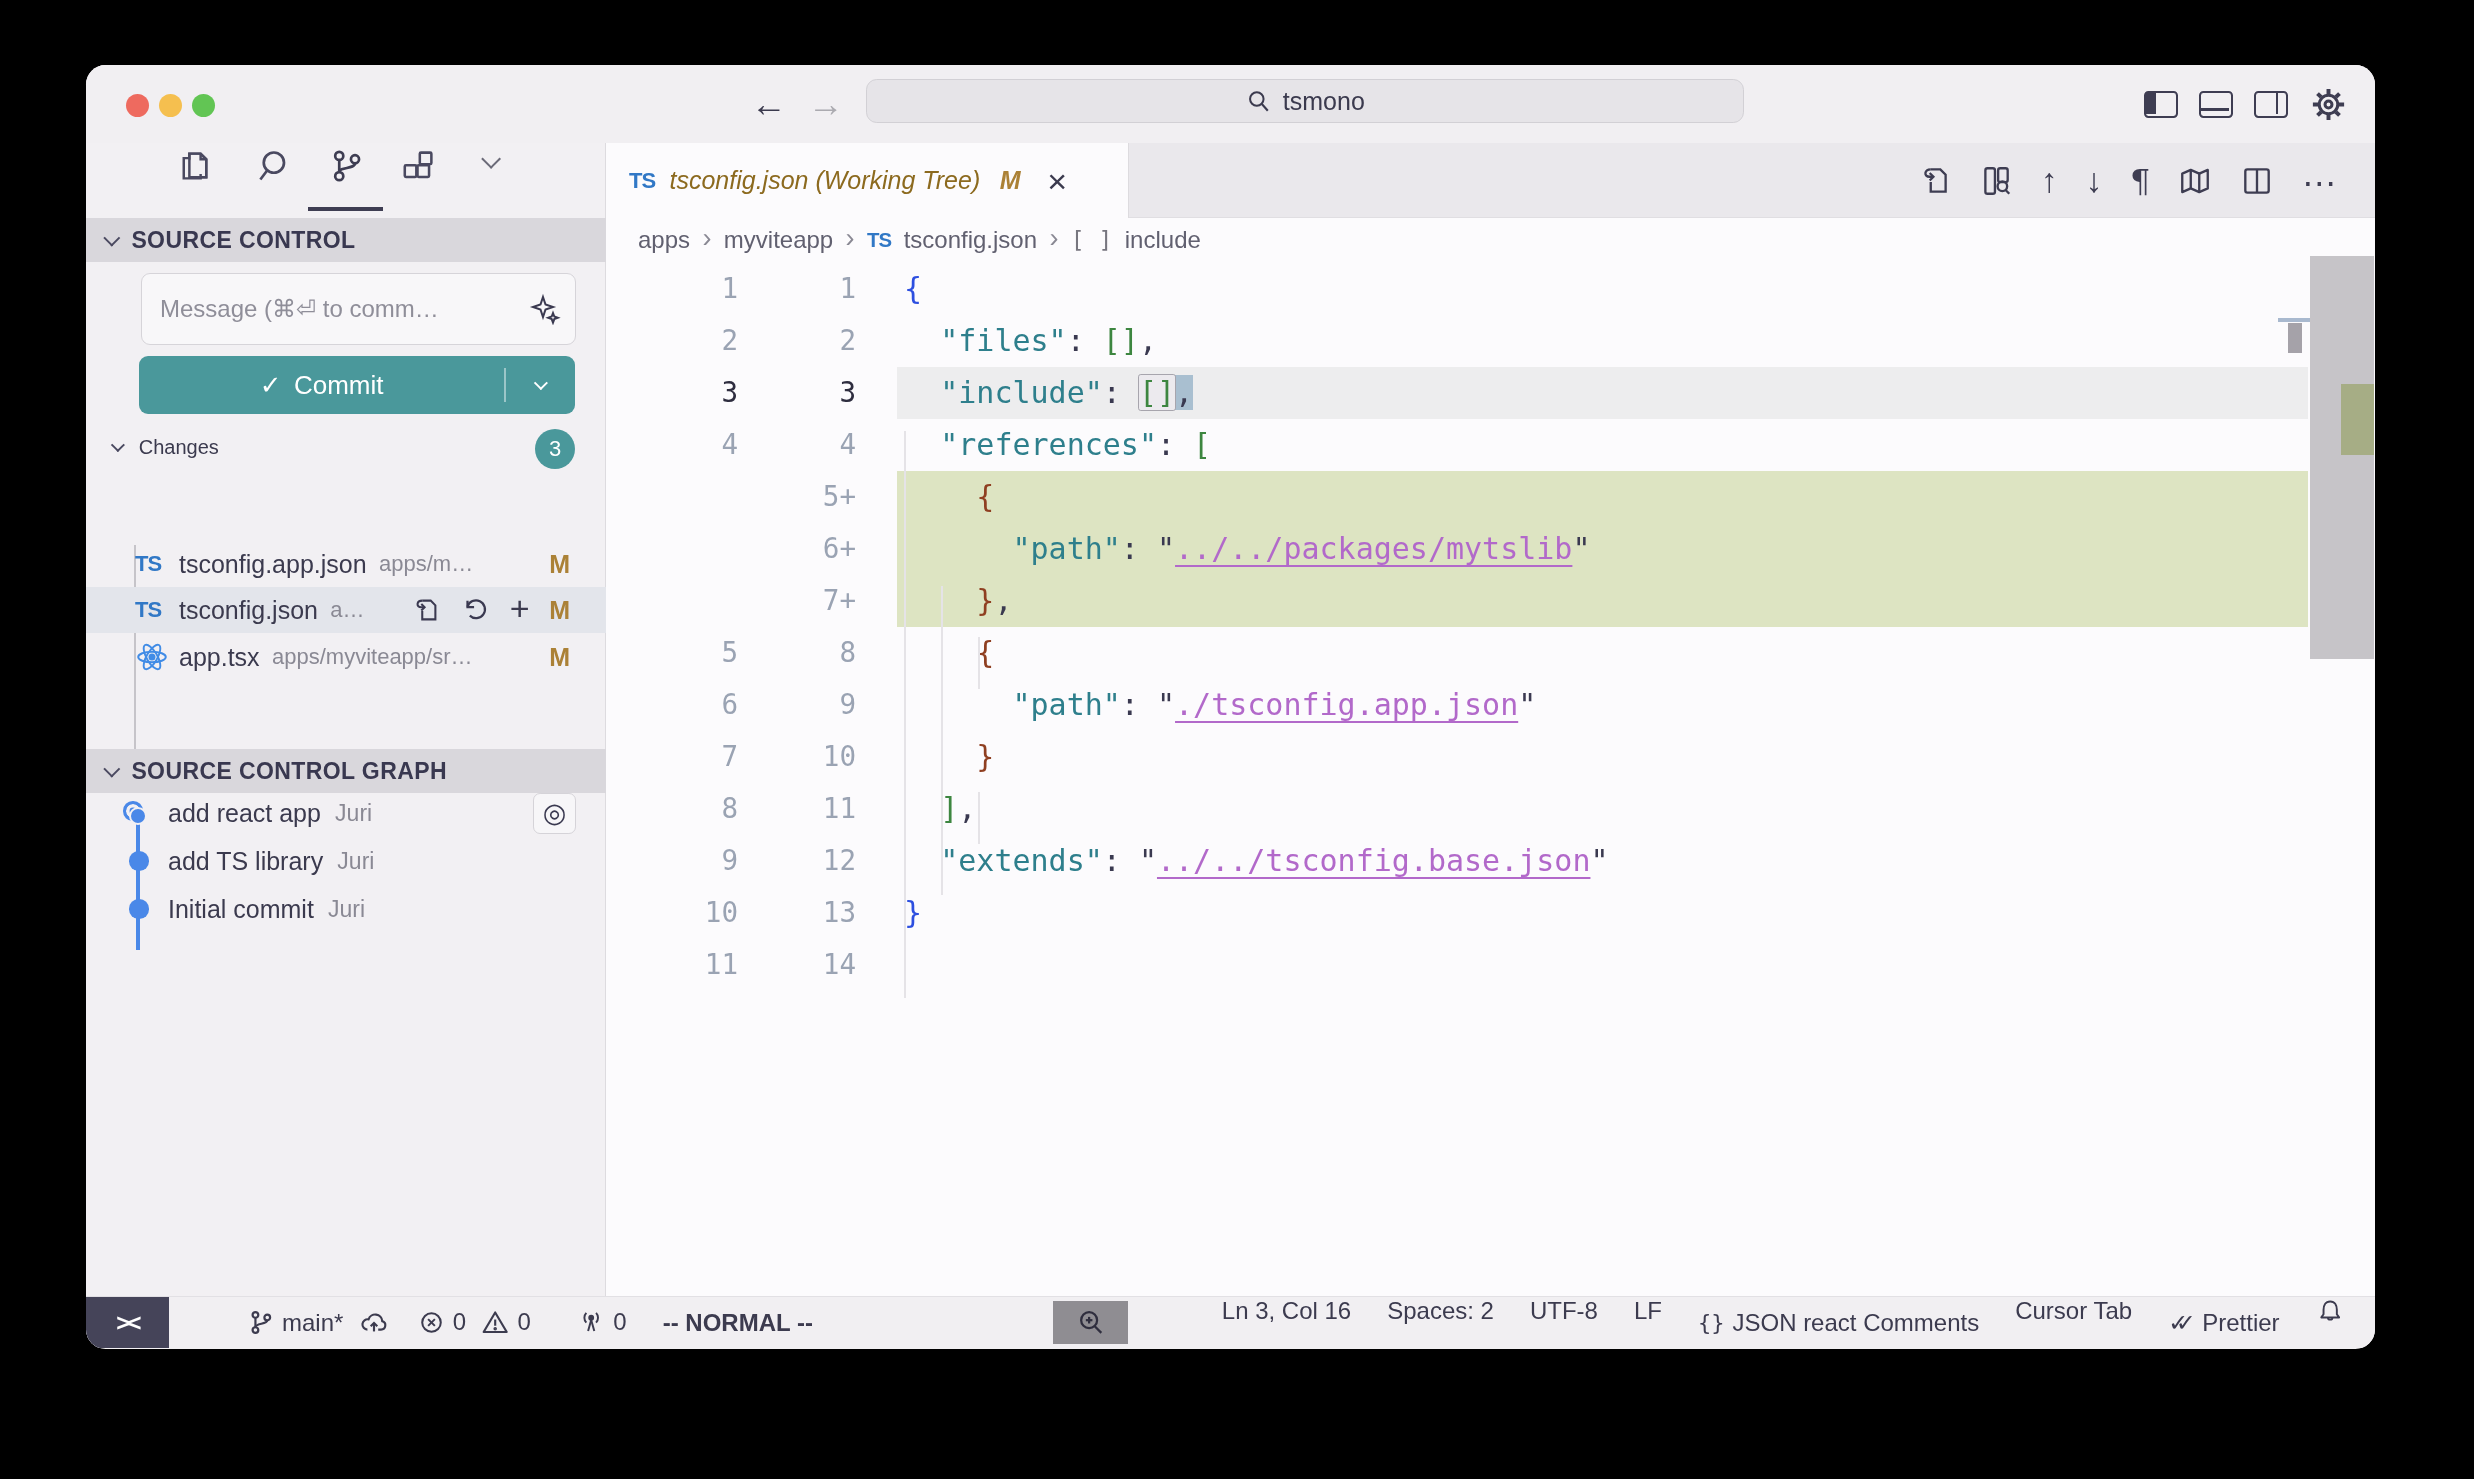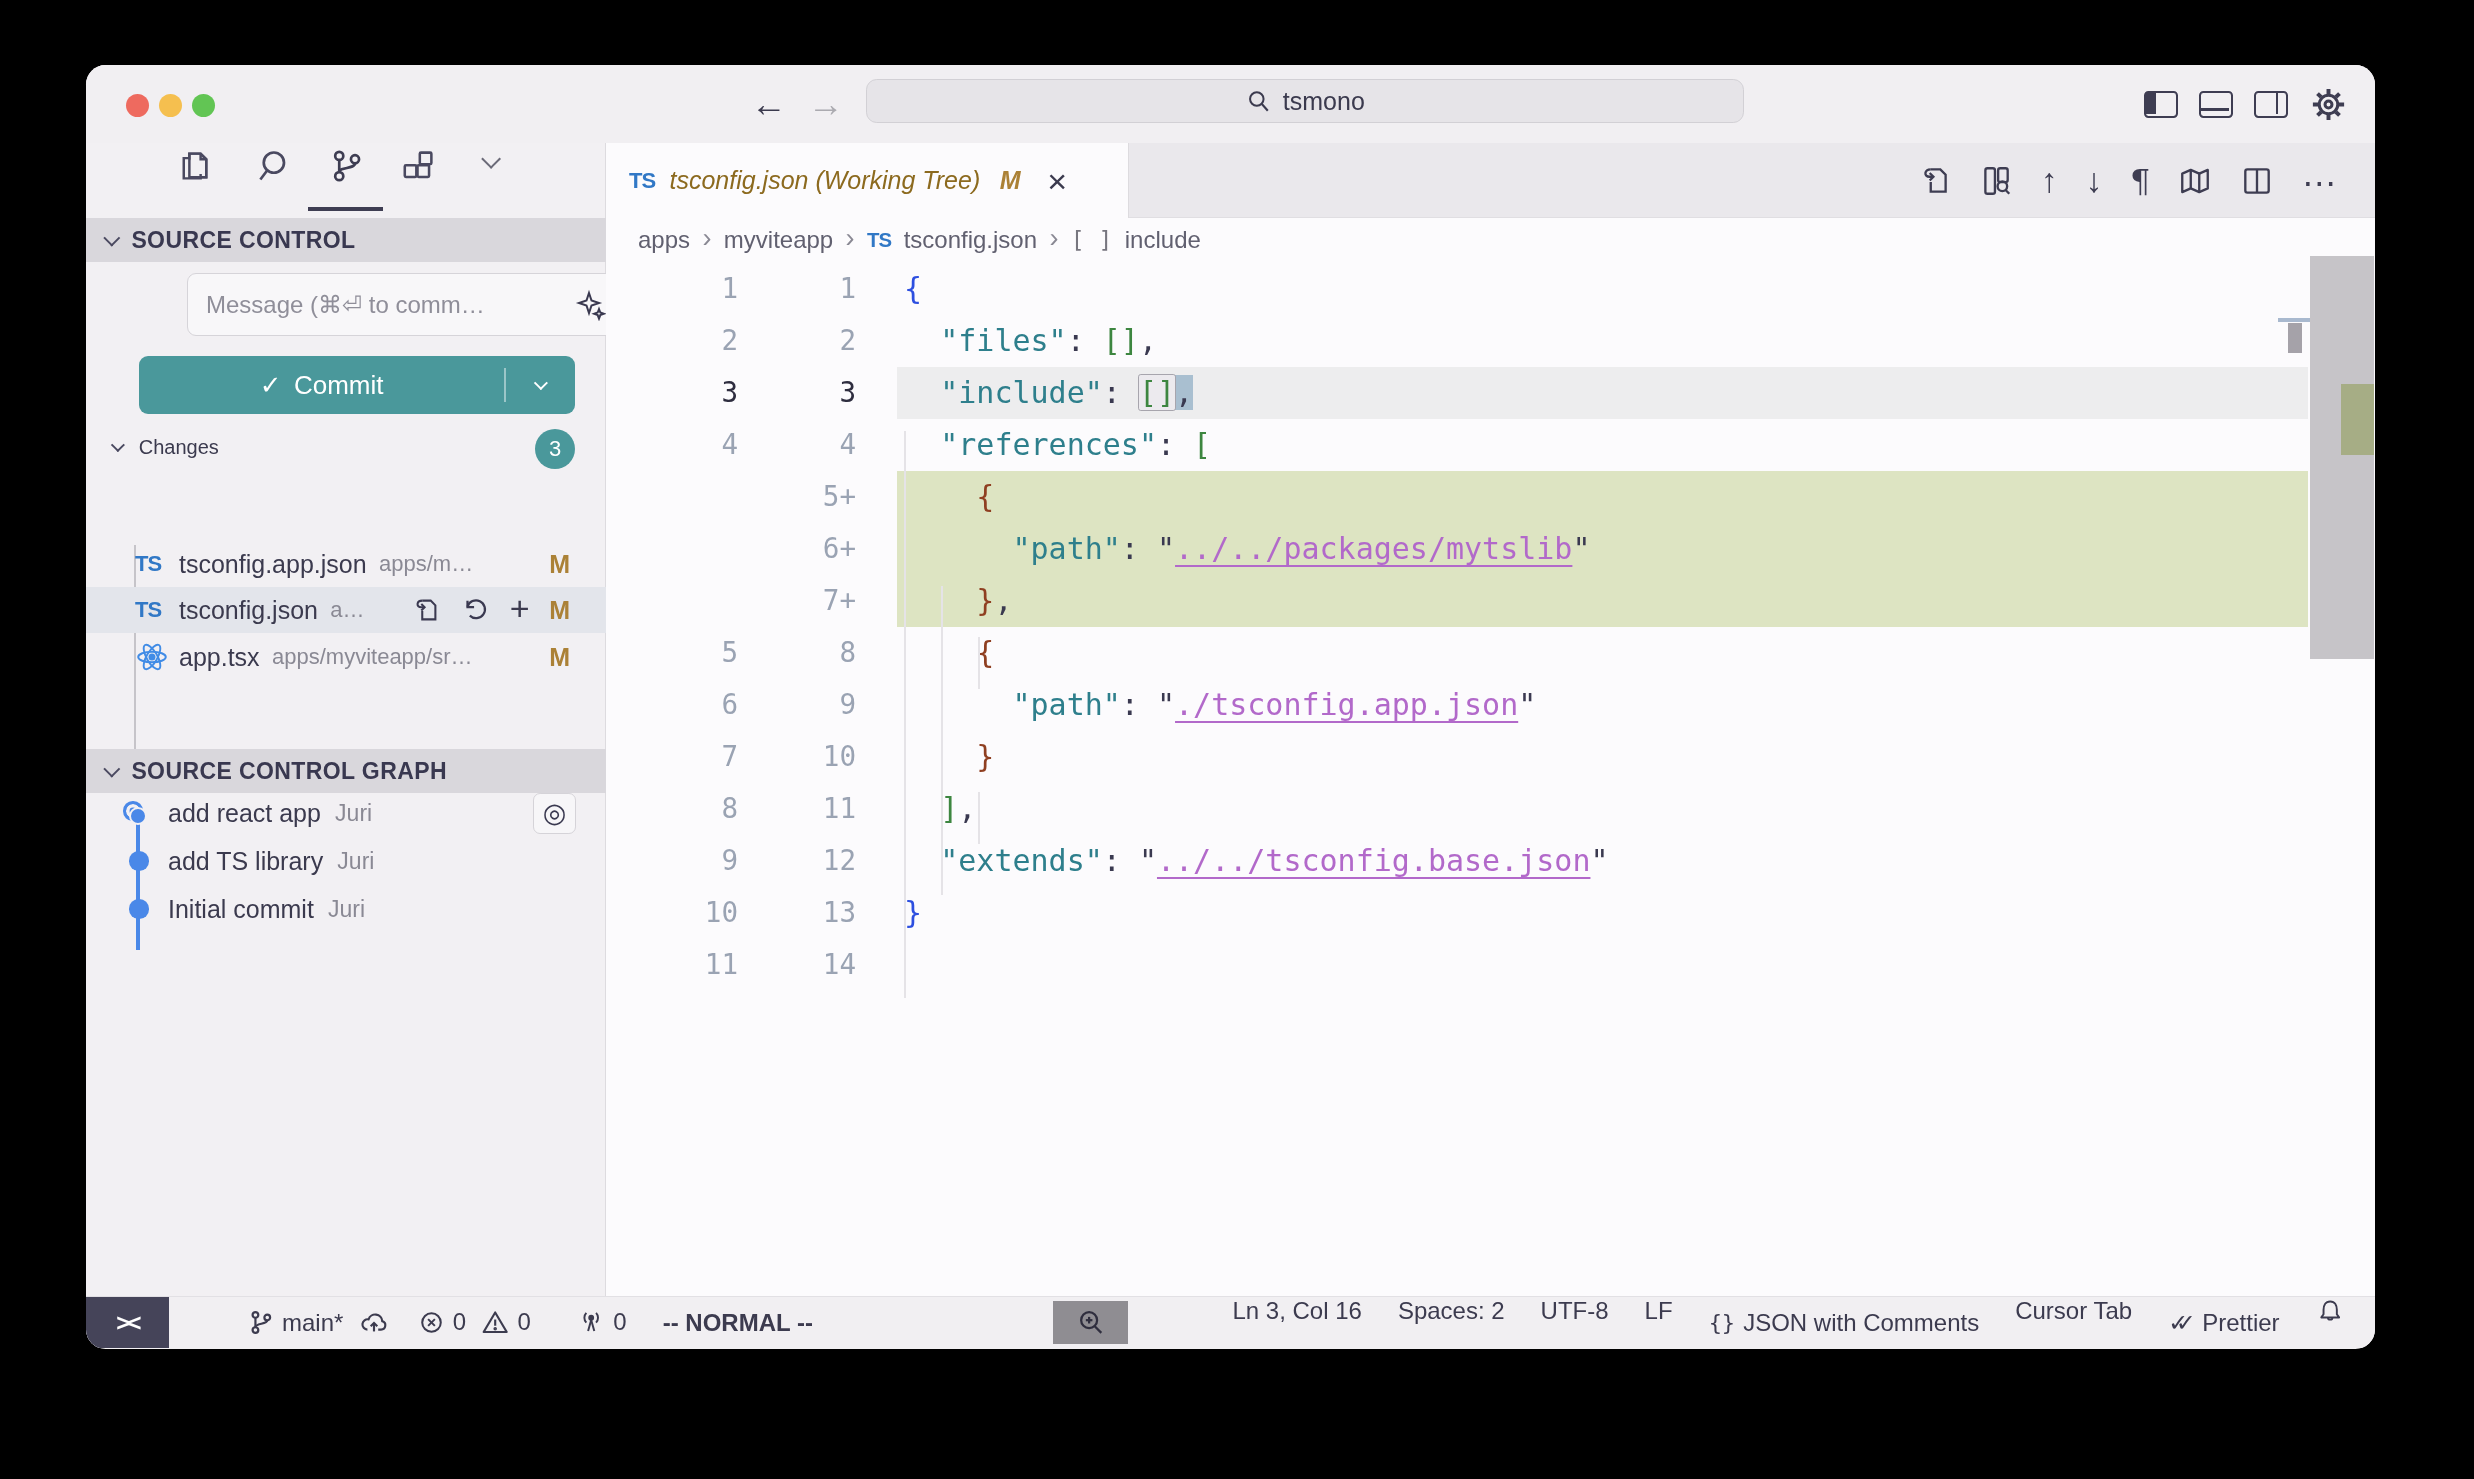--- a/index.html
+++ b/index.html
@@ -16,21 +16,21 @@
   .lay{width:34px;height:27px;border:2.7px solid #3e3d52;border-radius:4.4px;position:relative;}
   .lay-left::before{content:"";position:absolute;left:0;top:0;width:10.7px;height:21.3px;background:#3e3d52;}
   .lay-bottom::before{content:"";position:absolute;left:0;bottom:4.4px;width:28.4px;height:2.7px;background:#3e3d52;}
   .lay-right::before{content:"";position:absolute;right:8px;top:0;width:2.7px;height:21.3px;background:#3e3d52;}
   
   .sidebar{position:absolute;left:0;top:78px;width:520px;height:1153px;background:#f2f0f3;border-right:1.8px solid #dddbdf;}
   .act-ic{position:absolute;top:5.3px;}
   .act-underline{position:absolute;left:222px;top:64px;width:75px;height:3.6px;background:#3e3d52;}
   .secheader{position:absolute;left:0;width:520px;height:44px;background:#d9d7dc;display:flex;align-items:center;gap:14.2px;padding-left:19.6px;color:#393850;font-weight:bold;font-size:23px;letter-spacing:0.4px;}
   .chev{width:11.6px;height:11.6px;border-right:2.7px solid #4a4960;border-bottom:2.7px solid #4a4960;transform:rotate(45deg);margin-top:-5.3px;flex:0 0 auto;}
-  .msgbox{position:absolute;left:55px;top:130px;width:435px;height:63px;background:#f8f7f9;border:1.8px solid #d6d4d9;border-radius:9px;display:flex;align-items:center;padding:0 14.2px 0 18px;font-size:24px;color:#8f8e99;margin-left:46px;}
+  .msgbox{position:absolute;left:55px;top:130px;width:435px;height:72px;background:#f8f7f9;border:1.8px solid #d6d4d9;border-radius:9px;display:flex;align-items:center;padding:0 14.2px 0 18px;font-size:24px;color:#8f8e99;}
   .msgbox .ph{flex:1;overflow:hidden;white-space:nowrap;}
   .commitbtn{position:absolute;left:53px;top:213px;width:436px;height:58px;background:#4a989b;border-radius:9px;color:#fff;font-size:26px;display:flex;align-items:center;}
   .commitbtn .main{flex:1;display:flex;align-items:center;justify-content:center;gap:12.4px;}
   .commitbtn .sep{width:1.8px;height:34px;background:rgba(255,255,255,.45);}
   .commitbtn .dd{width:69px;display:flex;align-items:center;justify-content:center;}
   .chev-w{width:9.8px;height:9.8px;border-right:2.7px solid #fff;border-bottom:2.7px solid #fff;transform:rotate(45deg);margin-top:-4.4px;}
   .subhead{position:absolute;left:27px;display:flex;align-items:center;gap:16px;color:#3b3a4e;font-size:20px;}
   .badge{position:absolute;left:449px;width:40px;height:40px;border-radius:50%;background:#4a989b;color:#fff;font-size:22px;display:flex;align-items:center;justify-content:center;}
   .filerow{position:absolute;left:0;width:520px;height:46px;display:flex;align-items:center;font-size:25px;color:#3b3a4e;}
   .filerow.sel{background:#e3e5eb;}
@@ -497,21 +497,21 @@
       </span>
     </div>
 
     <div class="sb-right">
       <span>Ln 3, Col 16</span>
       <span>Spaces: 2</span>
       <span>UTF-8</span>
       <span>LF</span>
       <span class="sb-item">
         <span style="font-family:'DejaVu Sans Mono',monospace;font-size:22px;">{}</span>
-        <span>JSON with Comments</span>
+        <span>JSON react Comments</span>
       </span>
       <span>Cursor Tab</span>
       <span class="sb-item">
         <span class="dblcheck">✓✓</span>
         <span>Prettier</span>
       </span>
       <span>
         <svg width="28.4" height="28.4" viewBox="0 0 32 32" fill="none" stroke="#3c3b4f" stroke-width="2.2" stroke-linejoin="round">
           <path d="M16 5 c-5.5 0 -7.5 4.5 -7.5 9.5 v5 l-2.5 3.5 h20 l-2.5 -3.5 v-5 c0 -5 -2 -9.5 -7.5 -9.5 z"></path>
           <path d="M13.5 23 a2.5 2.5 0 0 0 5 0"></path>

